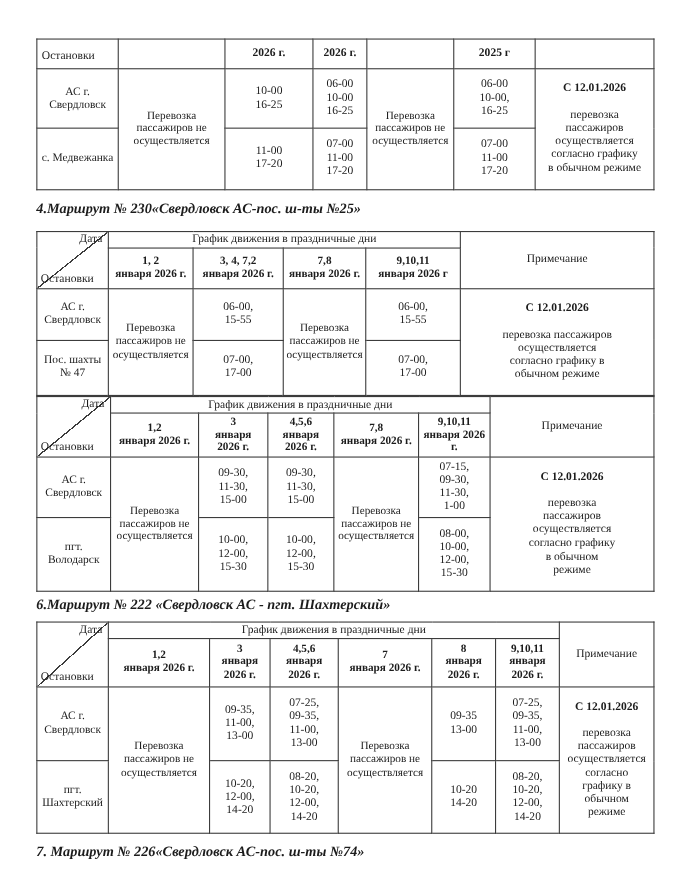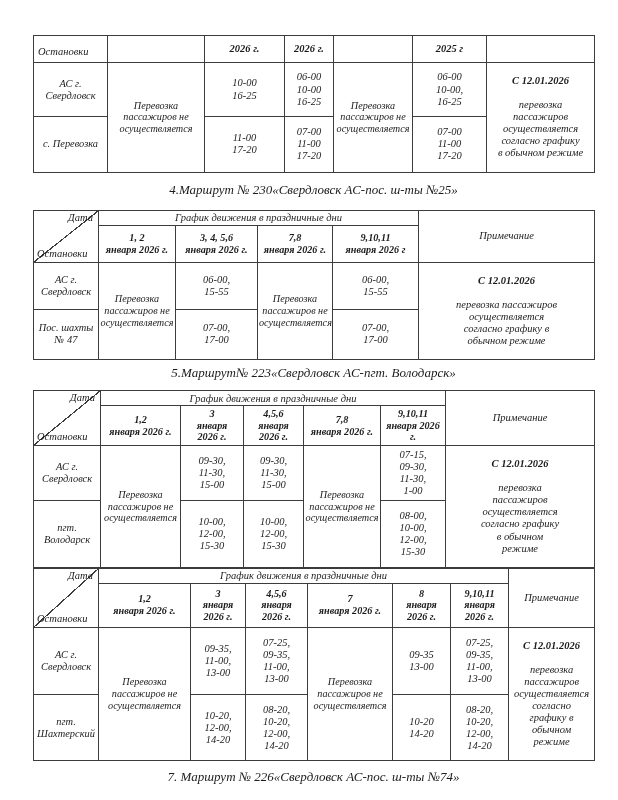--- a/index.html
+++ b/index.html
@@ -1,38 +1,38 @@
 <!DOCTYPE html>
 <html><head>
 <meta charset="utf-8">
 <style>
   html,body{margin:0;padding:0;background:#ffffff;}
   body{width:618px;height:800px;overflow:hidden;
        font-family:"Liberation Serif","DejaVu Serif",serif;color:#1c1c1c;}
   .page{padding:35px 0 0 33px;width:561px;}
-  table{border-collapse:collapse;table-layout:fixed;width:561px;font-style:italic;}
+  table{border-collapse:collapse;table-layout:fixed;width:561px;}
   th,td{border:1px solid #3c3c3c;padding:0 1px;text-align:center;
         vertical-align:middle;font-weight:normal;white-space:pre-line;
         font-size:10.5px;line-height:1.15;overflow:hidden;}
   .stops-h{ text-align:left;vertical-align:bottom;padding:0 2px 4px 4px;}
   .bold{font-weight:bold;}
   .date-h{font-weight:bold;font-size:10.2px;}
   .grafik{font-size:10.5px;line-height:1.05;}
   .nosrv{font-size:10.2px;}
   .stop-cell{font-size:10.4px;}
   .note-cell .nb{display:block;font-weight:bold;}
   .note-cell .nr{display:block;}
   .diag{position:relative;padding:0;}
   .diag .dline{position:absolute;left:0;top:0;right:0;bottom:0;
     background-image:linear-gradient(to bottom right,
       transparent calc(50% - 0.6px), #3c3c3c calc(50% - 0.6px),
       #3c3c3c calc(50% + 0.6px), transparent calc(50% + 0.6px));}
   .diag .d-date{position:absolute;top:1px;right:5px;font-size:10.5px;}
   .diag .d-stops{position:absolute;bottom:2px;left:3px;font-size:10.5px;}
-  .cap{font-weight:normal;font-style:italic;font-size:13px;text-align:center;width:561px;}
+  .cap{font-weight:bold;font-style:italic;font-size:13px;text-align:left;width:561px;}
   .cap1{margin:9px 0 12px;}
   .cap2{margin:5px 0 9px;}
   .cap3{margin:4px 0 7px;}
   .cap4{margin:8px 0 0;}
 </style>
 </head>
 <body>
 
 <div class="page">
 
@@ -76,21 +76,21 @@
       <td class="note-cell" rowspan="2">
         <span class="nb">С 12.01.2026</span>
         <span class="nr">перевозка
 пассажиров
 осуществляется
 согласно графику
 в обычном режиме</span>
       </td>
     </tr>
     <tr style="height:40px">
-      <td class="stop-cell">с. Перевозка</td>
+      <td class="stop-cell">с. Медвежанка</td>
       <td>11-00
 17-20</td>
       <td>07-00
 11-00
 17-20</td>
       <td>07-00
 11-00
 17-20</td>
     </tr>
   </tbody>
@@ -113,21 +113,21 @@
         <span class="dline"></span>
         <span class="d-date">Дата</span>
         <span class="d-stops">Остановки</span>
       </th>
       <th class="grafik" colspan="4">График движения в праздничные дни</th>
       <th rowspan="2">Примечание</th>
     </tr>
     <tr style="height:37px">
       <th class="date-h">1, 2
 января 2026 г.</th>
-      <th class="date-h">3, 4, 5,6
+      <th class="date-h">3, 4, 7,2
 января 2026 г.</th>
       <th class="date-h">7,8
 января 2026 г.</th>
       <th class="date-h">9,10,11
 января 2026 г</th>
     </tr>
     <tr style="height:30px">
       <td class="stop-cell">АС г.
 Свердловск</td>
       <td class="nosrv" rowspan="2">Перевозка
@@ -152,21 +152,20 @@
       <td class="stop-cell">Пос. шахты
 № 47</td>
       <td>07-00,
 17-00</td>
       <td>07-00,
 17-00</td>
     </tr>
   </tbody>
     </table>
 
-  <div class="cap cap2">5.Маршрут№ 223«Свердловск АС-пгт. Володарск»</div>
 
   <table>
     <colgroup>
       <col style="width:67px">
         <col style="width:80px">
         <col style="width:63px">
       <col style="width:60px">
         <col style="width:77px">
         <col style="width:65px">
       <col style="width:149px">
@@ -235,20 +234,21 @@
 12-00,
 15-30</td>
       <td>08-00,
 10-00,
 12-00,
 15-30</td>
     </tr>
   </tbody>
     </table>
 
+  <div class="cap cap3">6.Маршрут № 222 «Свердловск АС - пгт. Шахтерский»</div>
 
   <table>
     <colgroup>
       <col style="width:65px">
         <col style="width:92px">
         <col style="width:55px">
       <col style="width:62px">
         <col style="width:85px">
         <col style="width:58px">
       <col style="width:58px">

